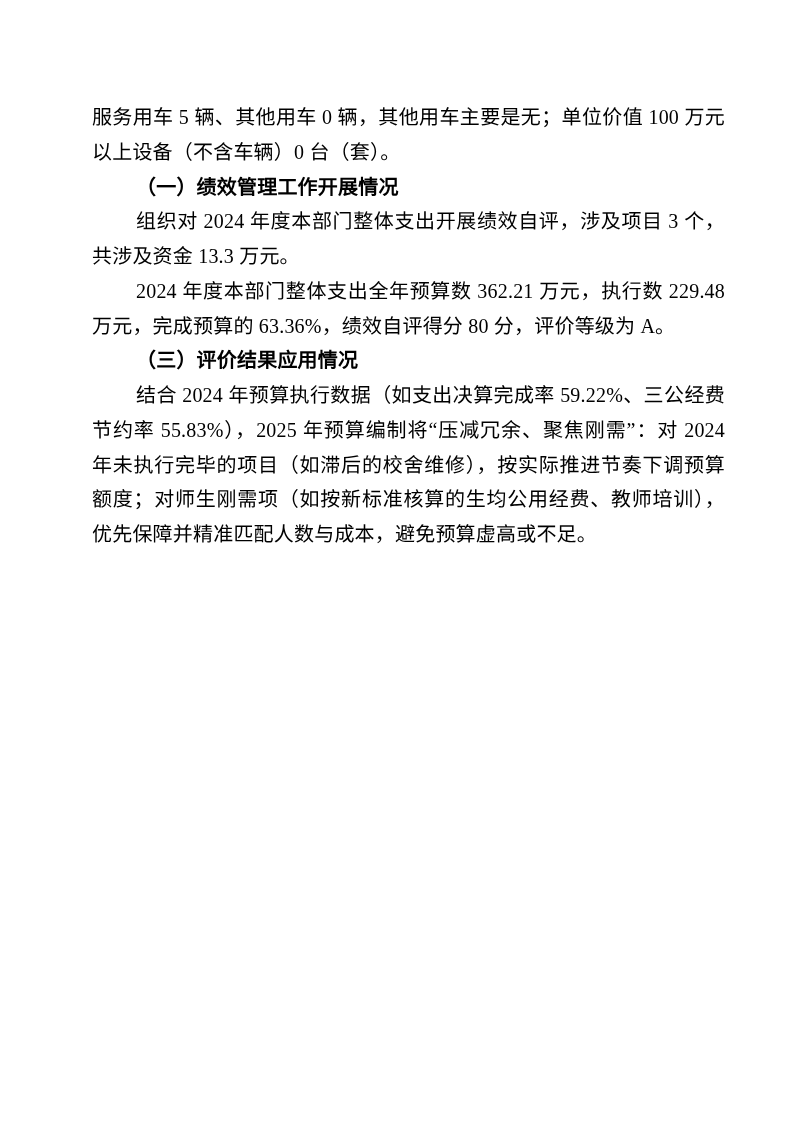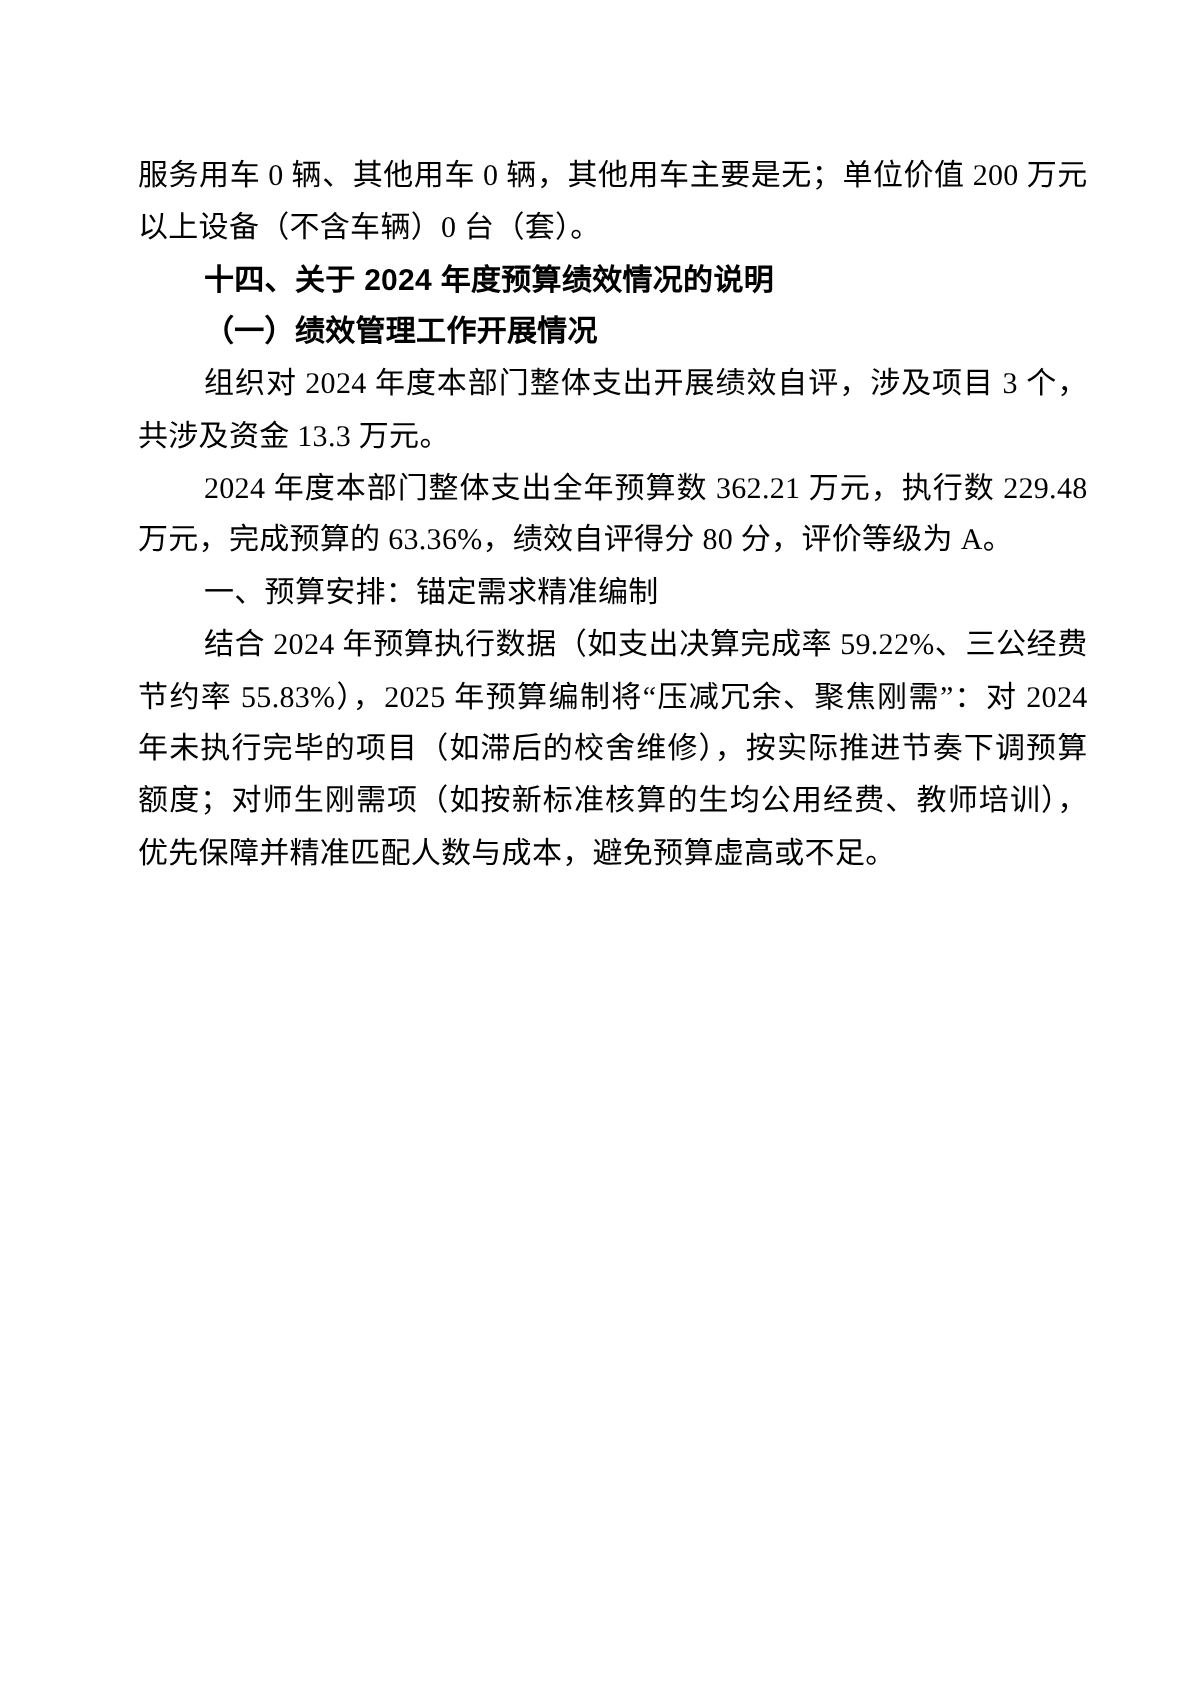--- a/index.html
+++ b/index.html
@@ -39,21 +39,20 @@
     font-family: "Liberation Sans", "DejaVu Sans", sans-serif;
     font-weight: bold;
     text-align: left;
   }
 </style>
 </head>
 <body>
 
 <div class="page">
   <div class="content">
-    <p class="body">服务用车 0 辆、其他用车 0 辆，其他用车主要是无；单位价值 200 万元以上设备（不含车辆）0 台（套）。</p>
-    <p class="heading indent">十四、关于 2024 年度预算绩效情况的说明</p>
+    <p class="body">服务用车 5 辆、其他用车 0 辆，其他用车主要是无；单位价值 100 万元以上设备（不含车辆）0 台（套）。</p>
     <p class="heading indent">（一）绩效管理工作开展情况</p>
     <p class="body indent">组织对 2024 年度本部门整体支出开展绩效自评，涉及项目 3 个，共涉及资金 13.3 万元。</p>
     <p class="body indent">2024 年度本部门整体支出全年预算数 362.21 万元，执行数 229.48 万元，完成预算的 63.36%，绩效自评得分 80 分，评价等级为 A。</p>
-    <p class="body indent">一、预算安排：锚定需求精准编制</p>
+    <p class="heading indent">（三）评价结果应用情况</p>
     <p class="body indent">结合 2024 年预算执行数据（如支出决算完成率 59.22%、三公经费节约率 55.83%），2025 年预算编制将“压减冗余、聚焦刚需”：对 2024 年未执行完毕的项目（如滞后的校舍维修），按实际推进节奏下调预算额度；对师生刚需项（如按新标准核算的生均公用经费、教师培训），优先保障并精准匹配人数与成本，避免预算虚高或不足。</p>
   </div>
 </div>
 
 </body></html>

